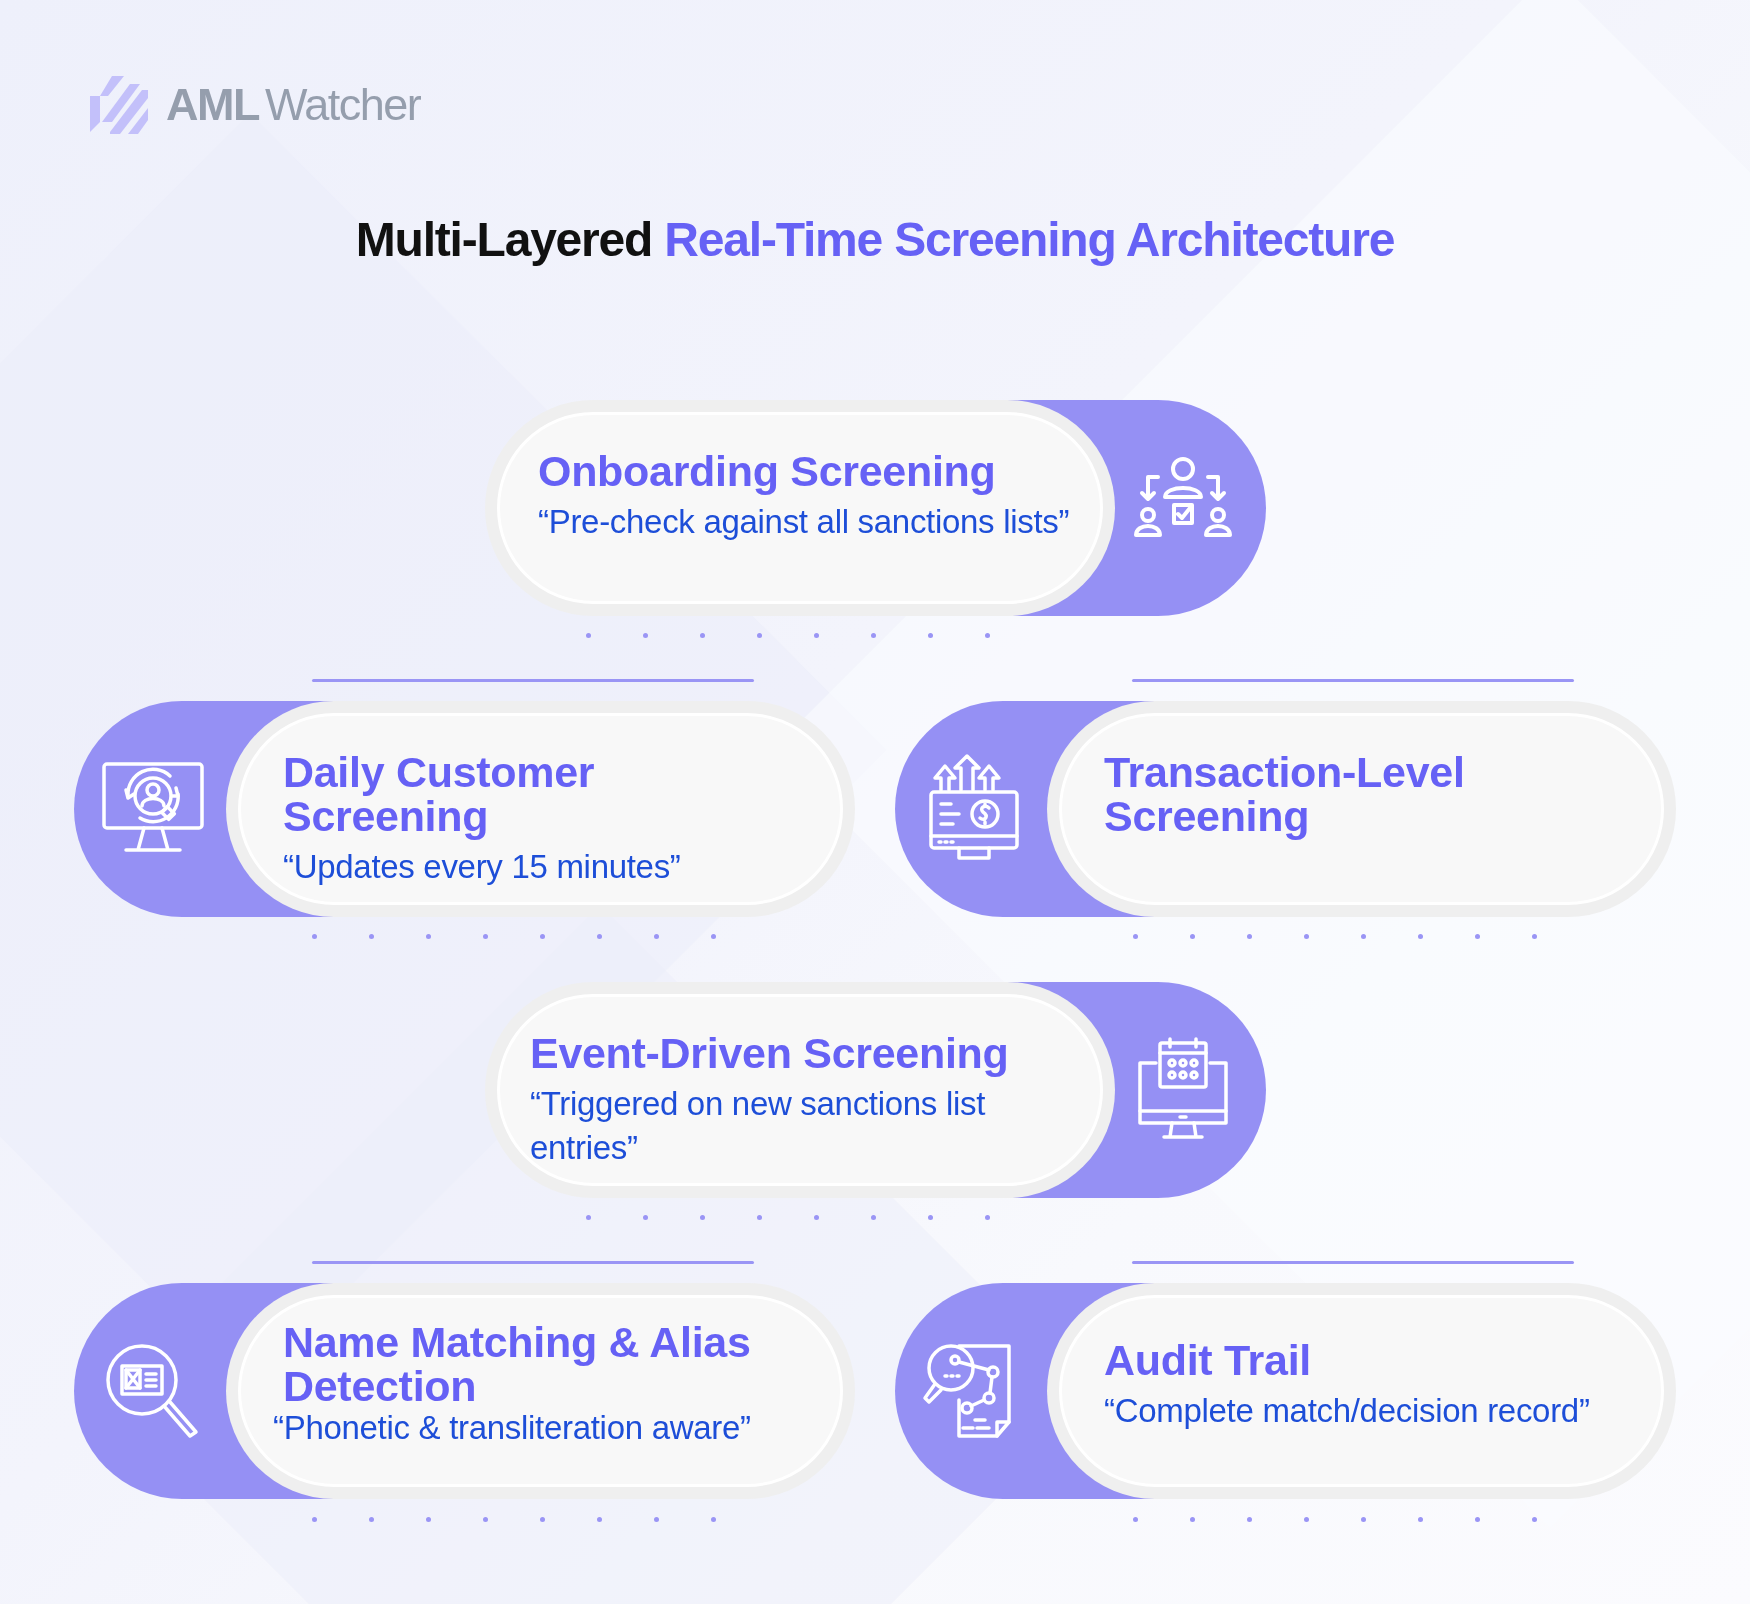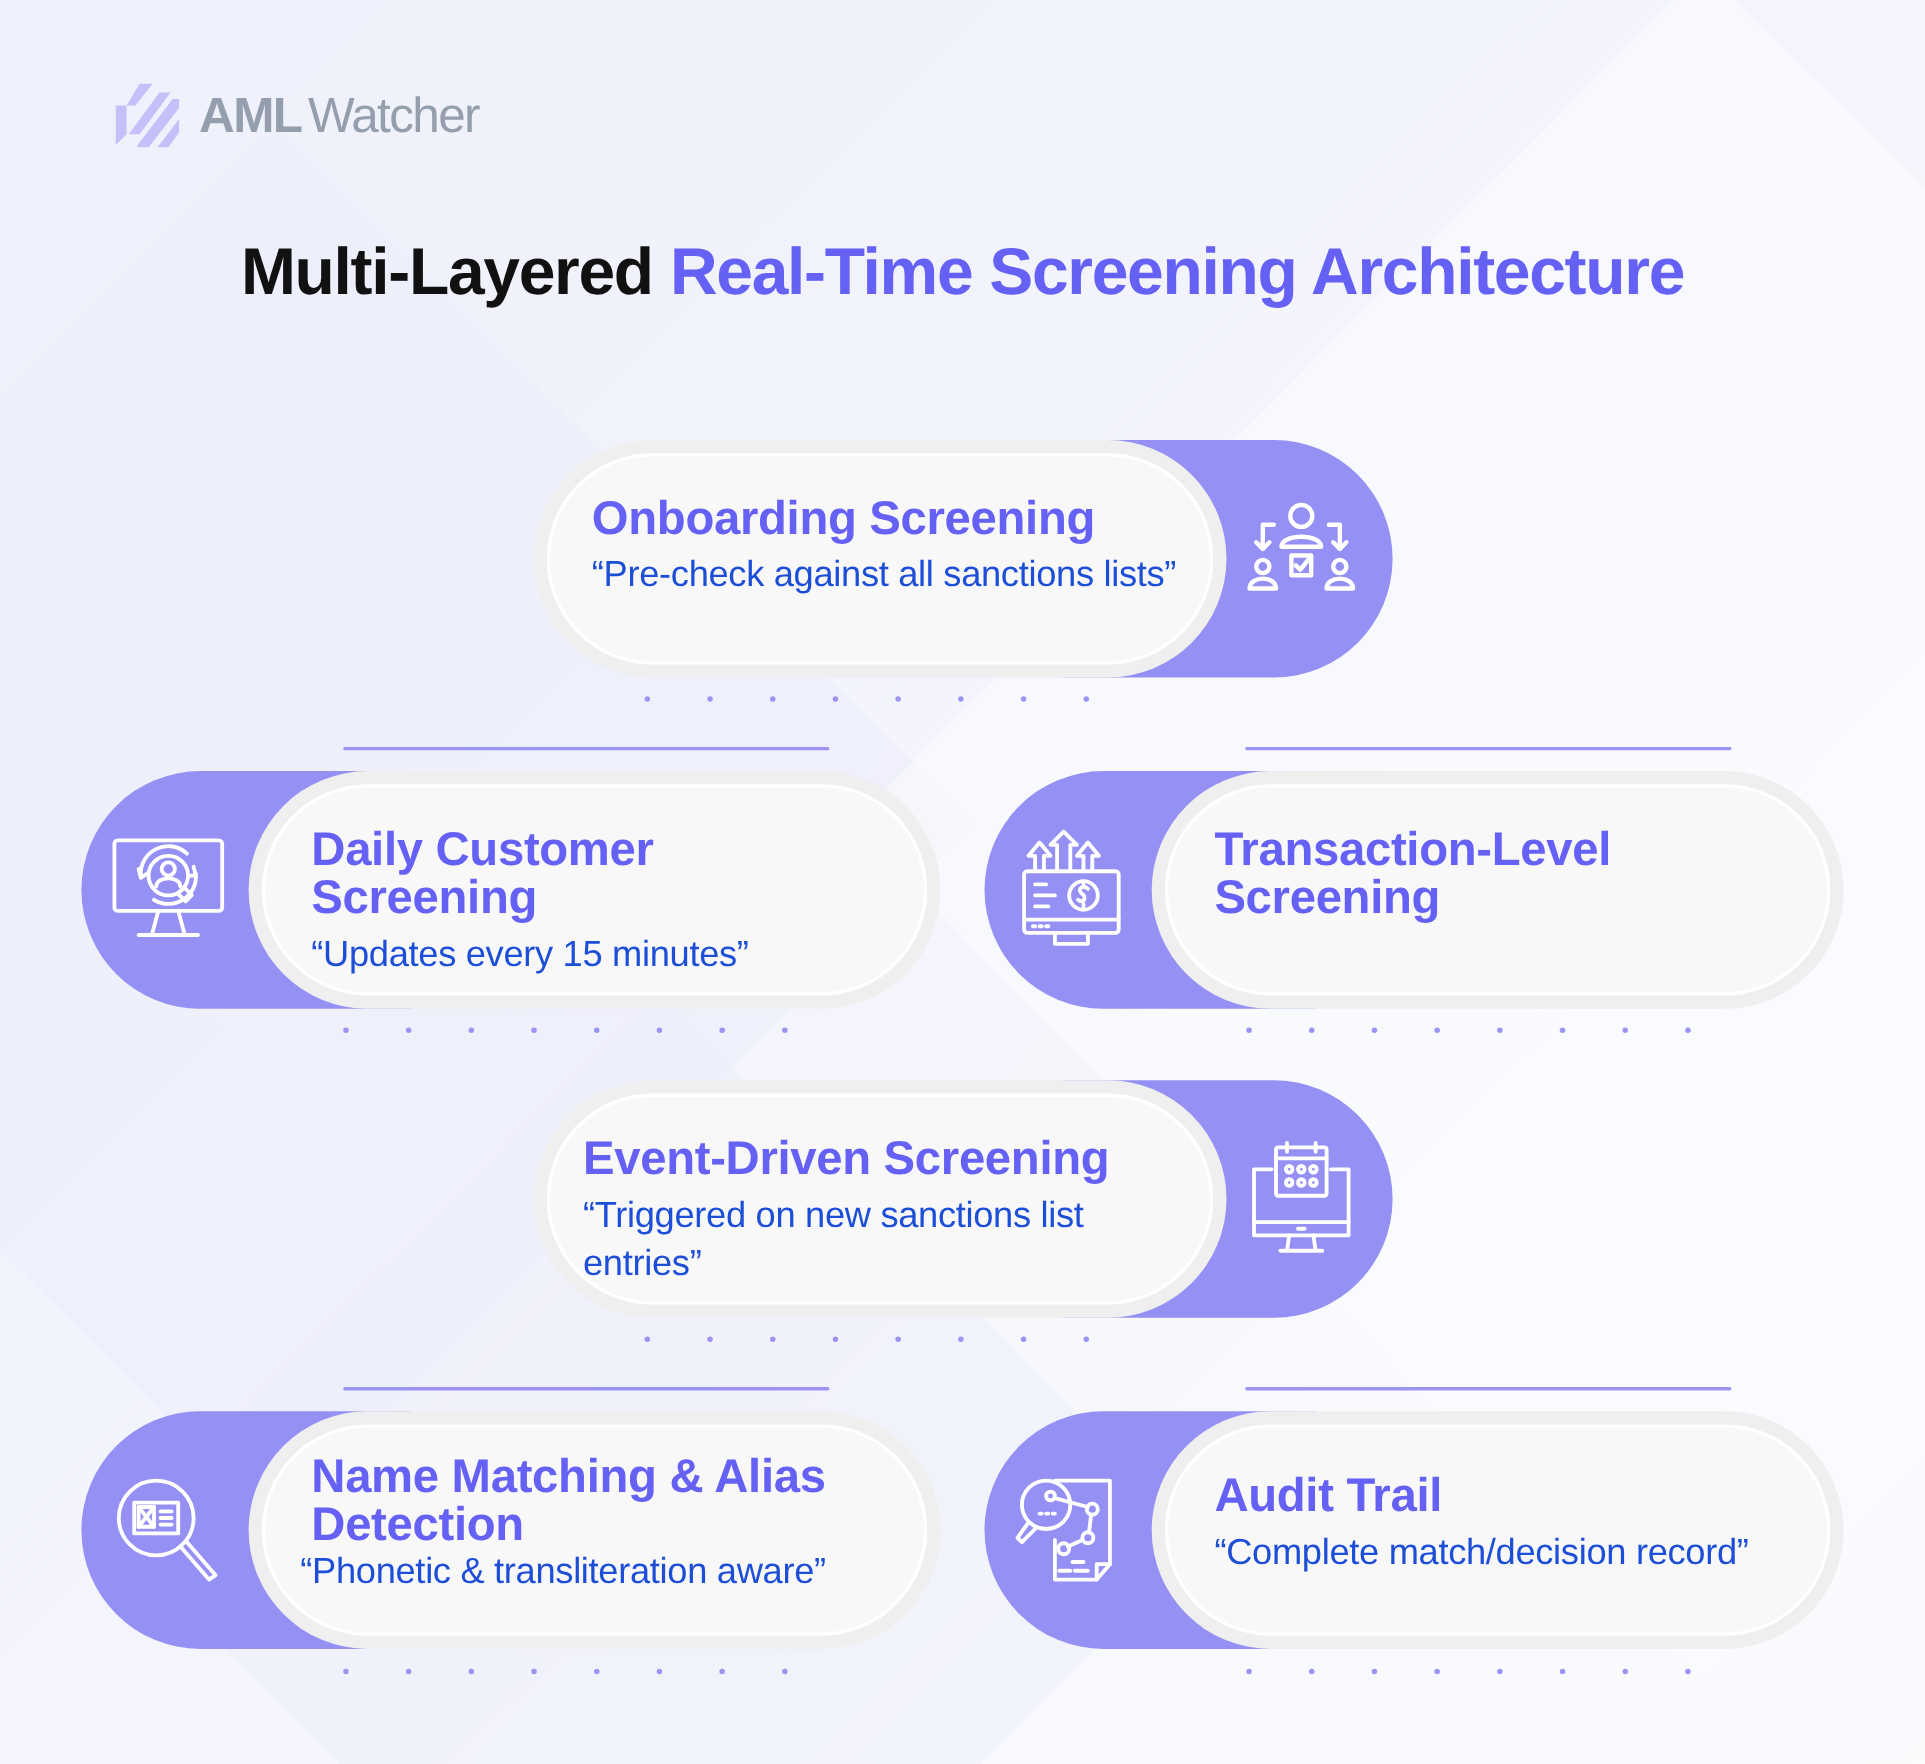--- a/index.html
+++ b/index.html
@@ -6,27 +6,27 @@
   body {
     width: 1750px; height: 1604px; position: relative; overflow: hidden;
     background: linear-gradient(135deg, #EEF0FB 0%, #F3F4FC 45%, #F8F9FD 70%, #FBFBFE 100%);
     font-family: "Liberation Sans", sans-serif;
   }
   .bg-shape { position: absolute; pointer-events: none; }
   .bg-a { left: -200px; top: 300px; width: 900px; height: 900px; background: rgba(235,237,250,0.55); transform: rotate(45deg); }
   .bg-b { left: 1000px; top: 200px; width: 1100px; height: 1100px; background: rgba(250,251,255,0.6); transform: rotate(45deg); }
   .bg-c { left: 250px; top: 1050px; width: 700px; height: 700px; background: rgba(236,238,250,0.5); transform: rotate(45deg); }
 
-  .logo { position: absolute; left: 90px; top: 76px; height: 58px; display: flex; align-items: center; margin-left: 15px; }
+  .logo { position: absolute; left: 90px; top: 76px; height: 58px; display: flex; align-items: center; }
   .logo-mark { width: 58px; height: 58px; }
   .logo-text { margin-left: 18px; font-size: 45px; color: #959EAD; letter-spacing: -1.5px; }
   .logo-text .strong { font-weight: bold; }
   .logo-text .light { font-weight: normal; margin-left: 6px; }
 
-  .title { position: absolute; left: 0; right: 0; top: 212px; text-align: center; font-size: 60px; font-weight: bold; letter-spacing: -1.2px; white-space: nowrap; }
+  .title { position: absolute; left: 0; right: 0; top: 212px; text-align: center; font-size: 48px; font-weight: bold; letter-spacing: -1.2px; white-space: nowrap; }
   .title .t1 { color: #111111; }
   .title .t2 { color: #6661F5; }
 
   .card { position: absolute; height: 216px; width: 781px; }
   .card .accent { position: absolute; top: 0; height: 216px; width: 300px; background: #9590F4; }
   .card.icon-right .accent { right: 0; border-radius: 0 108px 108px 0; }
   .card.icon-left .accent { left: 0; border-radius: 108px 0 0 108px; }
   .card .pill {
     position: absolute; top: 0; height: 216px; box-sizing: border-box;
     background: #EFEFEF; border-radius: 108px; padding: 12px;

